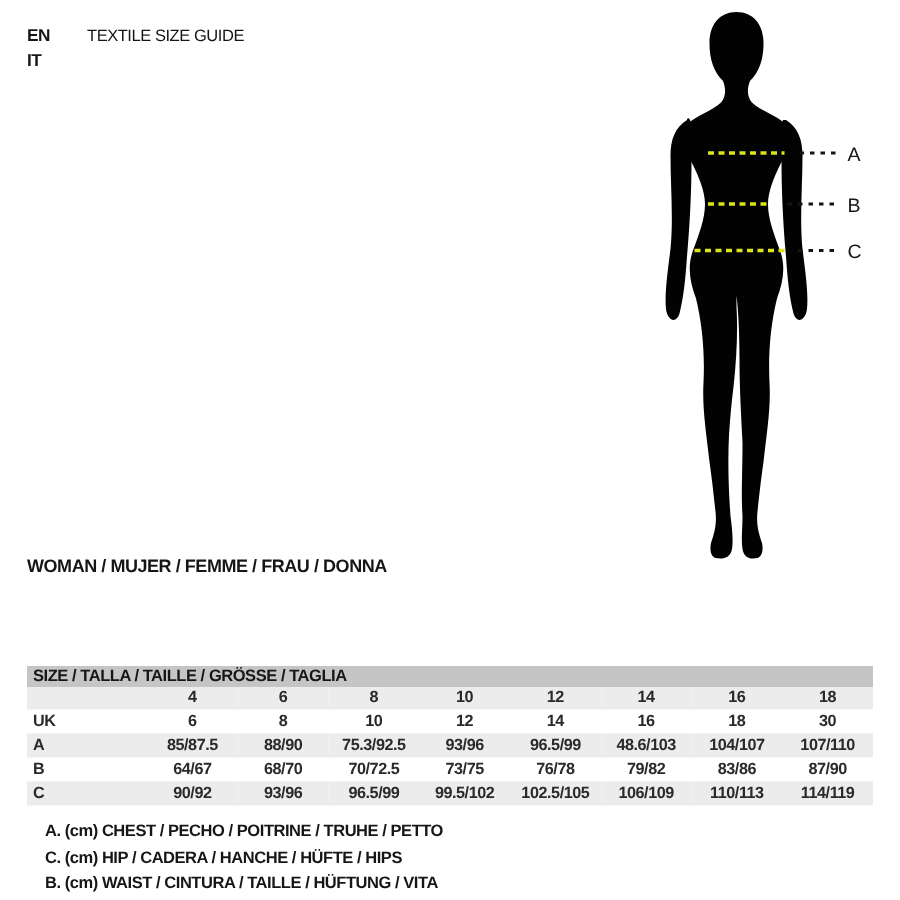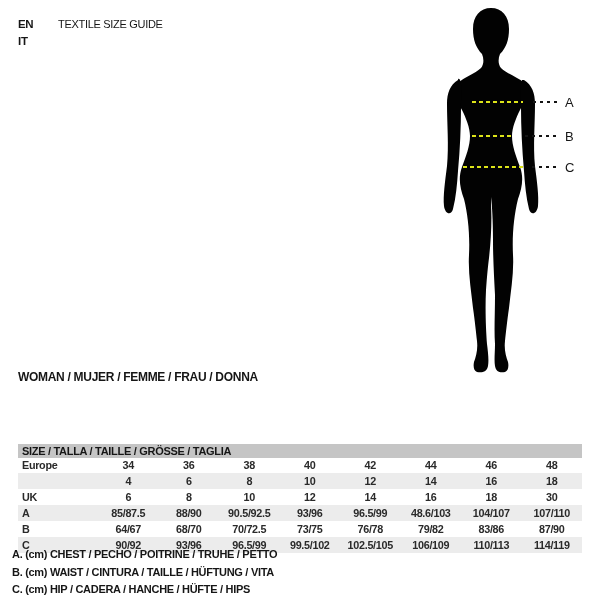--- a/index.html
+++ b/index.html
@@ -32,21 +32,21 @@
   }
   .size-table td{
     height:15.85px;padding:0;text-align:center;vertical-align:middle;
     font-size:10.8px;font-weight:700;letter-spacing:-0.3px;color:#2a2a2a;white-space:nowrap;
   }
   .size-table td.row-label{text-align:left;padding-left:4px;}
   .size-table tr.shaded{background:var(--row-gray,#ececec);}
   .size-table col.label-col{width:80px;}
 
   
-  .legend{position:absolute;left:12px;top:545px;}
+  .legend{position:absolute;left:30px;top:545px;}
   .legend-row{height:17.7px;font-size:11px;font-weight:700;letter-spacing:-0.3px;white-space:nowrap;display:flex;align-items:center;}
 </style>
 </head>
 <body style="--accent: #dce319; --header-gray: #c5c5c5; --row-gray: #ececec;">
 
 <div class="canvas">
 
   <div class="lang-block">
       <div class="lang-row">
         <span class="lang-code">EN</span>
@@ -153,31 +153,20 @@
         <col>
         <col>
         <col>
     </colgroup>
     <thead>
       <tr>
         <th colspan="9">SIZE / TALLA / TAILLE / GRÖSSE / TAGLIA</th>
       </tr>
     </thead>
     <tbody>
-        <tr>
-          <td class="row-label">Europe</td>
-          <td>34</td>
-          <td>36</td>
-          <td>38</td>
-          <td>40</td>
-          <td>42</td>
-          <td>44</td>
-          <td>46</td>
-          <td>48</td>
-        </tr>
         <tr class="shaded">
           <td class="row-label"></td>
           <td>4</td>
           <td>6</td>
           <td>8</td>
           <td>10</td>
           <td>12</td>
           <td>14</td>
           <td>16</td>
           <td>18</td>
@@ -190,21 +179,21 @@
           <td>12</td>
           <td>14</td>
           <td>16</td>
           <td>18</td>
           <td>30</td>
         </tr>
         <tr class="shaded">
           <td class="row-label">A</td>
           <td>85/87.5</td>
           <td>88/90</td>
-          <td>90.5/92.5</td>
+          <td>75.3/92.5</td>
           <td>93/96</td>
           <td>96.5/99</td>
           <td>48.6/103</td>
           <td>104/107</td>
           <td>107/110</td>
         </tr>
         <tr>
           <td class="row-label">B</td>
           <td>64/67</td>
           <td>68/70</td>
@@ -224,17 +213,17 @@
           <td>102.5/105</td>
           <td>106/109</td>
           <td>110/113</td>
           <td>114/119</td>
         </tr>
       </tbody>
   </table>
 
   <div class="legend">
       <div class="legend-row">A. (cm) CHEST / PECHO / POITRINE / TRUHE / PETTO</div>
+      <div class="legend-row">C. (cm) HIP / CADERA / HANCHE / HÜFTE / HIPS</div>
       <div class="legend-row">B. (cm) WAIST / CINTURA / TAILLE / HÜFTUNG / VITA</div>
-      <div class="legend-row">C. (cm) HIP / CADERA / HANCHE / HÜFTE / HIPS</div>
     </div>
 
 </div>
 
 </body></html>

